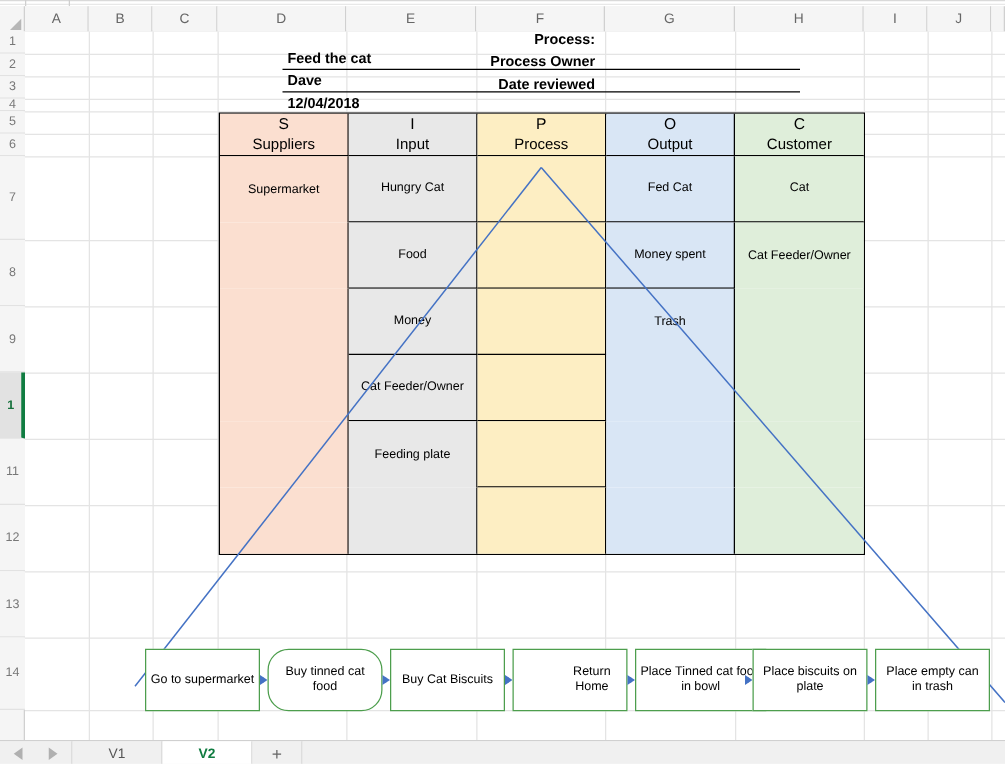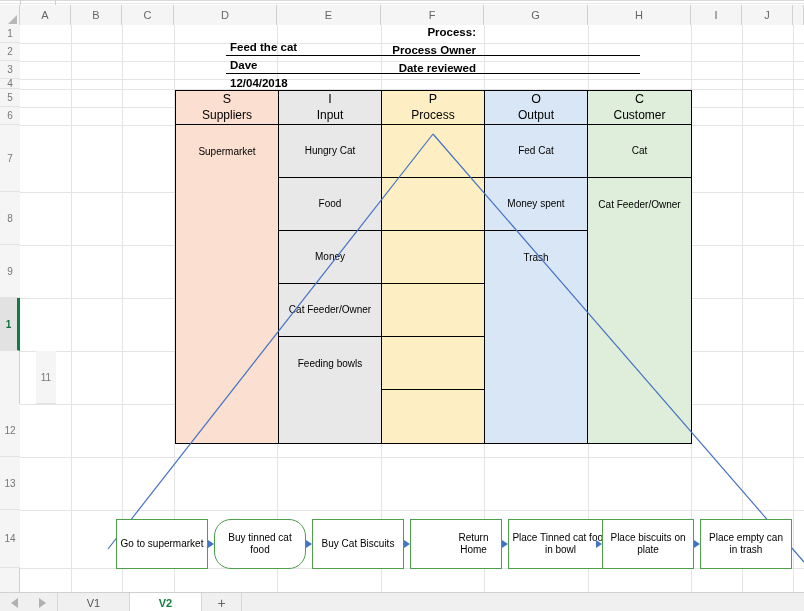--- a/index.html
+++ b/index.html
@@ -217,21 +217,21 @@
         <div class="row-head" style="top: 0px; height: 18px;">1</div>
         <div class="row-head" style="top: 18px; height: 18px;">2</div>
         <div class="row-head" style="top: 36px; height: 18px;">3</div>
         <div class="row-head" style="top: 54px; height: 10px;">4</div>
         <div class="row-head" style="top: 64px; height: 18px;">5</div>
         <div class="row-head" style="top: 82px; height: 18px;">6</div>
         <div class="row-head" style="top: 100px; height: 67px;">7</div>
         <div class="row-head" style="top: 167px; height: 53px;">8</div>
         <div class="row-head" style="top: 220px; height: 53px;">9</div>
         <div class="row-head selected" style="top: 273px; height: 53px;">1</div>
-        <div class="row-head" style="top: 326px; height: 53px; margin-left: 36px;">11</div>
+        <div class="row-head" style="top: 326px; height: 53px;">11</div>
         <div class="row-head" style="top: 379px; height: 53px;">12</div>
         <div class="row-head" style="top: 432px; height: 53px;">13</div>
         <div class="row-head" style="top: 485px; height: 58px;">14</div>
       </div>
   </div>
 
   <div id="form-rows">
       <div class="form-row" style="left: 174px; top: 26px; width: 518px;">
         <div class="form-label">Process:</div>
         <div class="form-value" style="width: 414px;">Feed the cat</div>
@@ -261,21 +261,21 @@
       </div>
       <div class="sipoc-col">
         <div class="sipoc-hdr" style="background: rgb(232, 232, 232);">
           <div class="letter">I</div>
           <div>Input</div>
         </div>
         <div class="sipoc-cell" style="background: rgb(232, 232, 232);">Hungry Cat</div>
         <div class="sipoc-cell" style="background: rgb(232, 232, 232);">Food</div>
         <div class="sipoc-cell" style="background: rgb(232, 232, 232);">Money</div>
         <div class="sipoc-cell" style="background: rgb(232, 232, 232);">Cat Feeder/Owner</div>
-        <div class="sipoc-cell nb" style="background: rgb(232, 232, 232);">Feeding bowls</div>
+        <div class="sipoc-cell nb" style="background: rgb(232, 232, 232);">Feeding plate</div>
         <div class="sipoc-cell nb" style="background: rgb(232, 232, 232);"></div>
       </div>
       <div class="sipoc-col">
         <div class="sipoc-hdr" style="background: rgb(253, 238, 195);">
           <div class="letter">P</div>
           <div>Process</div>
         </div>
         <div class="sipoc-cell" style="background: rgb(253, 238, 195);"></div>
         <div class="sipoc-cell" style="background: rgb(253, 238, 195);"></div>
         <div class="sipoc-cell" style="background: rgb(253, 238, 195);"></div>

